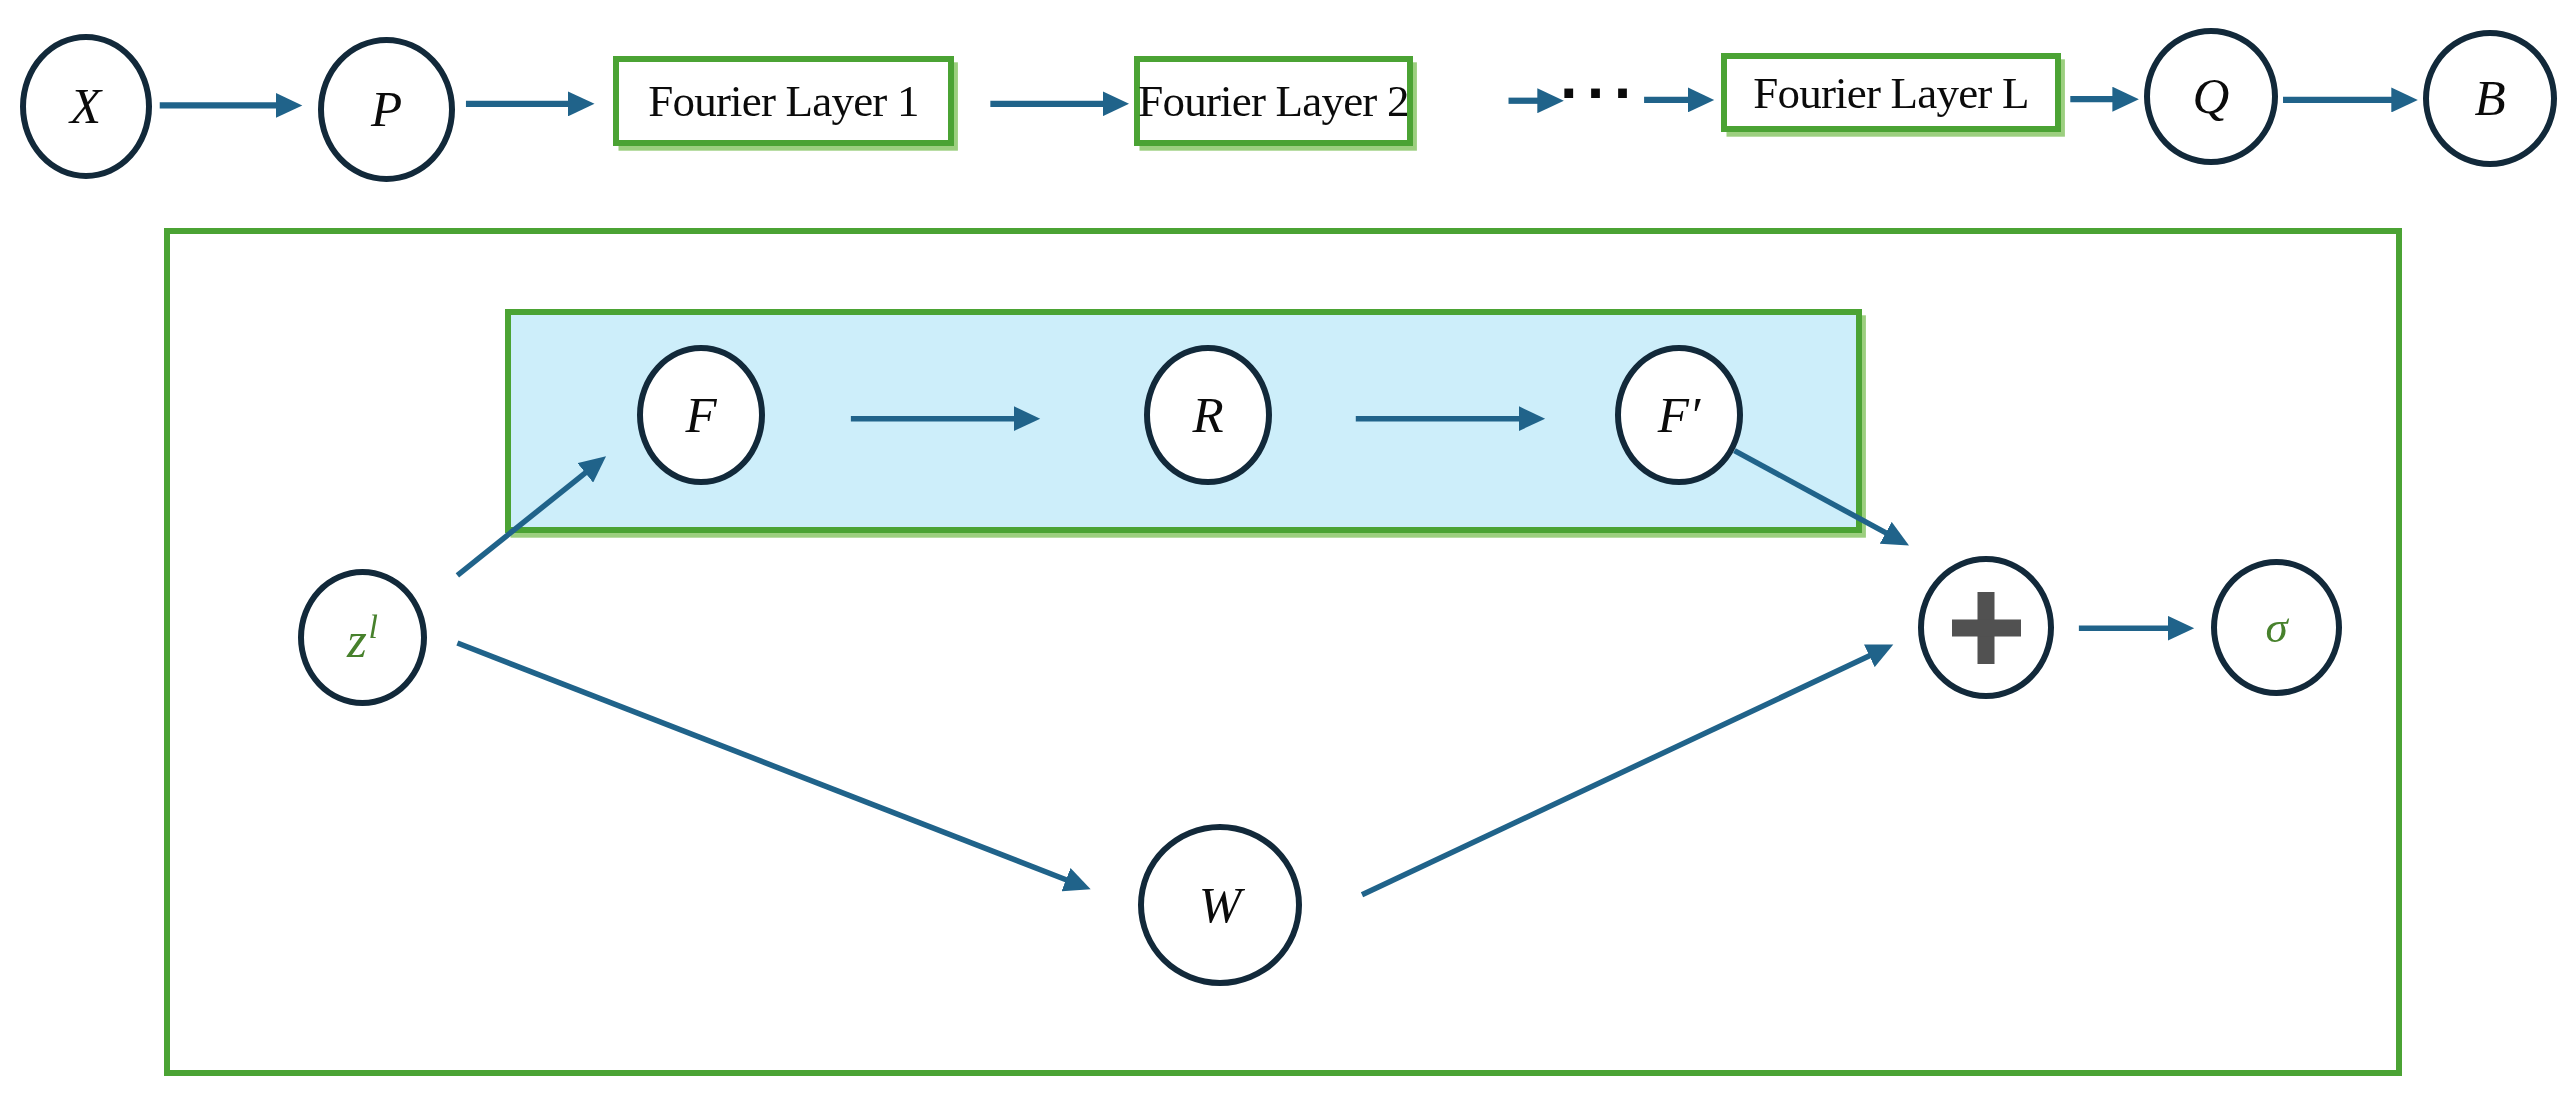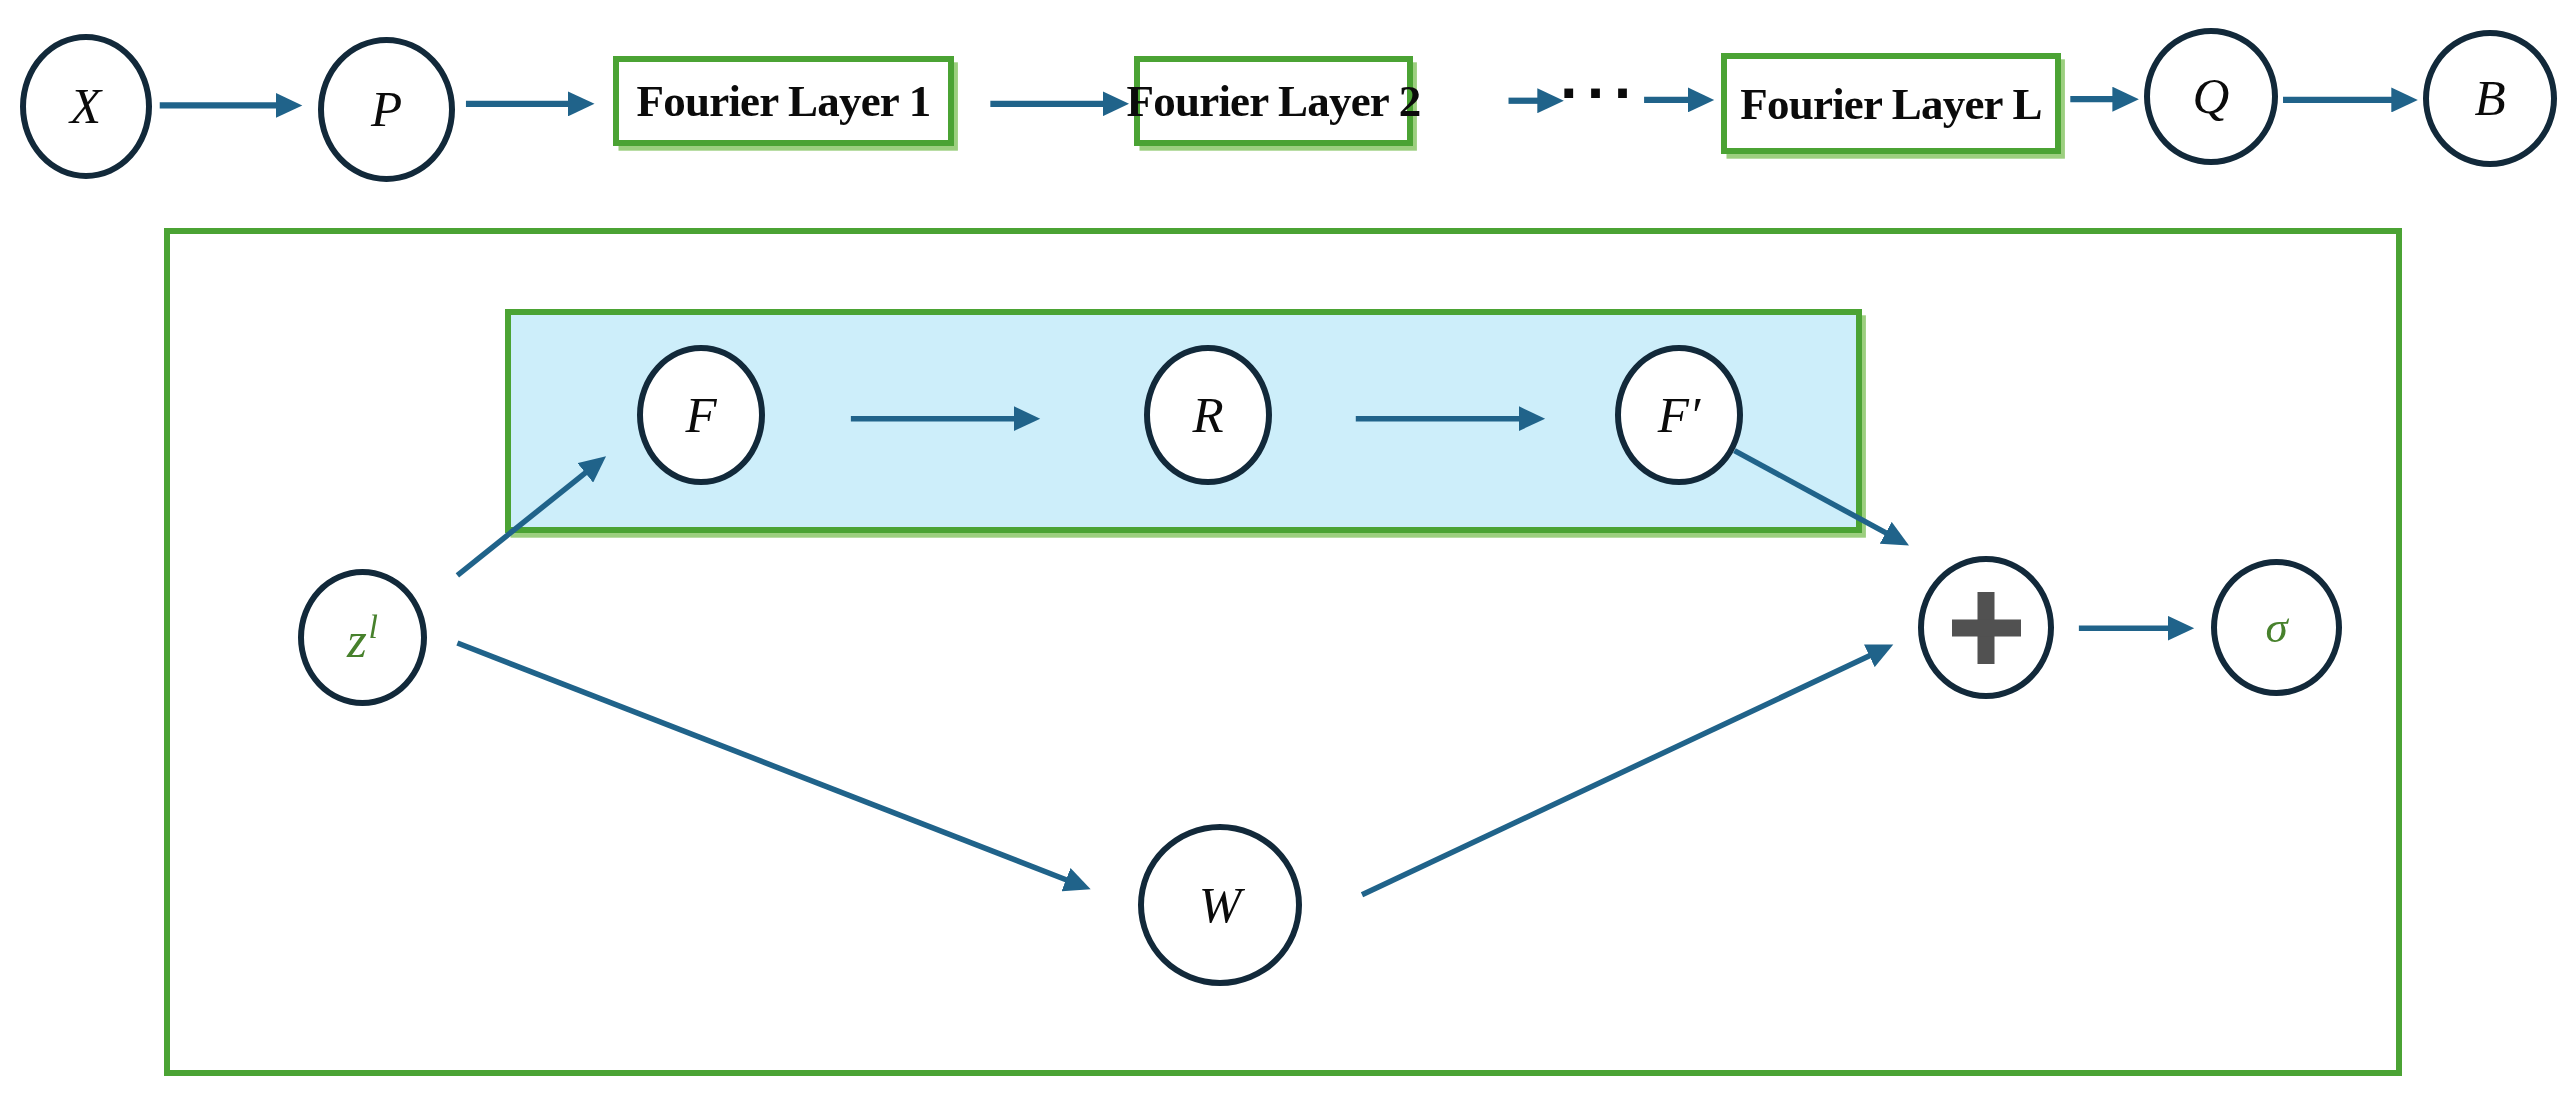--- a/index.html
+++ b/index.html
@@ -28,21 +28,20 @@
     border: 6.2px solid var(--box-green);
     background: var(--background);
     box-sizing: border-box;
     z-index: 1;
   }
   .fourier-box {
     display: flex;
     align-items: center;
     justify-content: center;
     box-shadow: 4.7px 5.5px 0 -0.8px var(--box-green-shadow);
-    font-weight: bold;
   }
   .fourier-box .box-label {
     font-family: "Liberation Serif", serif;
     font-size: 45px;
     letter-spacing: -0.8px;
     color: var(--text);
     white-space: nowrap;
   }
   .outer-box { background: transparent; }
   .blue-box {
@@ -153,21 +152,21 @@
   </div>
 
   <div class="green-box fourier-box" style="left:1134px; top:56px; width:279px; height:90px;">
     <span class="box-label">Fourier Layer 2</span>
   </div>
 
   <div class="dots" style="left:1551px; top:61px; width:97px; height:65px;">
     <span>···</span>
   </div>
 
-  <div class="green-box fourier-box" style="left:1721px; top:53px; width:340px; height:101px;">
+  <div class="green-box fourier-box" style="left:1721px; top:53px; width:340px; height:79px;">
     <span class="box-label">Fourier Layer L</span>
   </div>
 
   <div class="node" style="left:2144px; top:28px; width:134px; height:137px;">
     <span class="letter">Q</span>
   </div>
 
   <div class="node" style="left:2423px; top:30px; width:134px; height:137px;">
     <span class="letter">B</span>
   </div>

